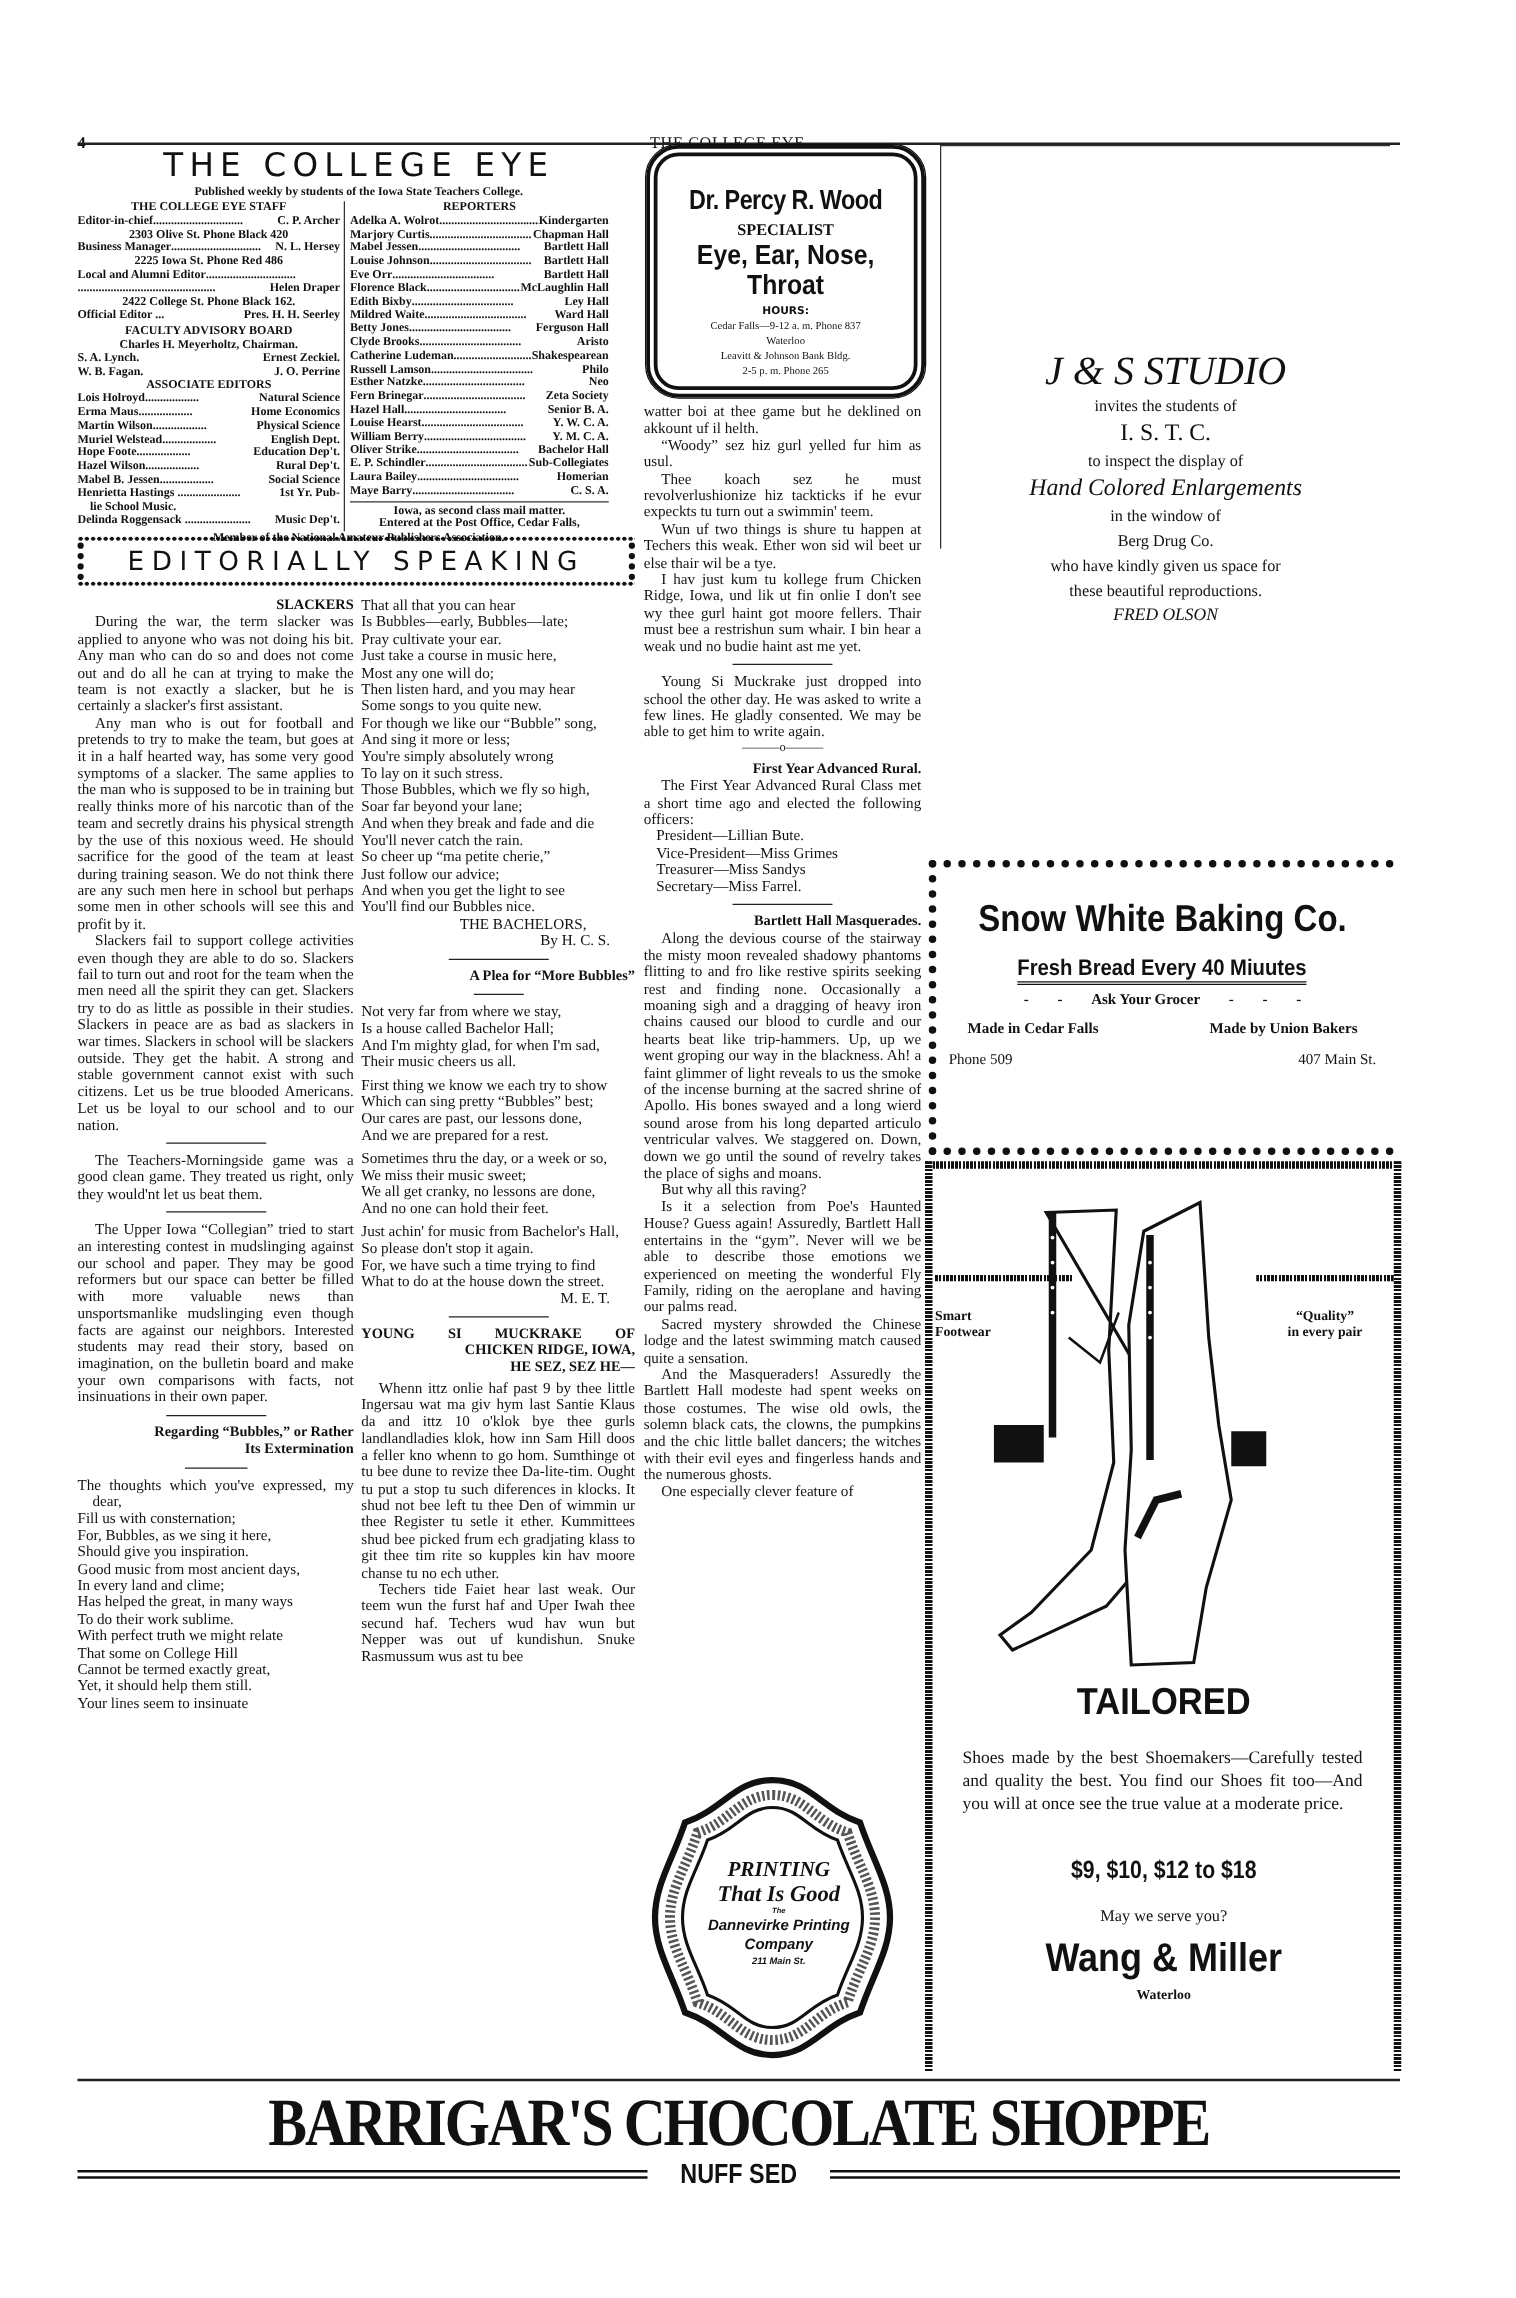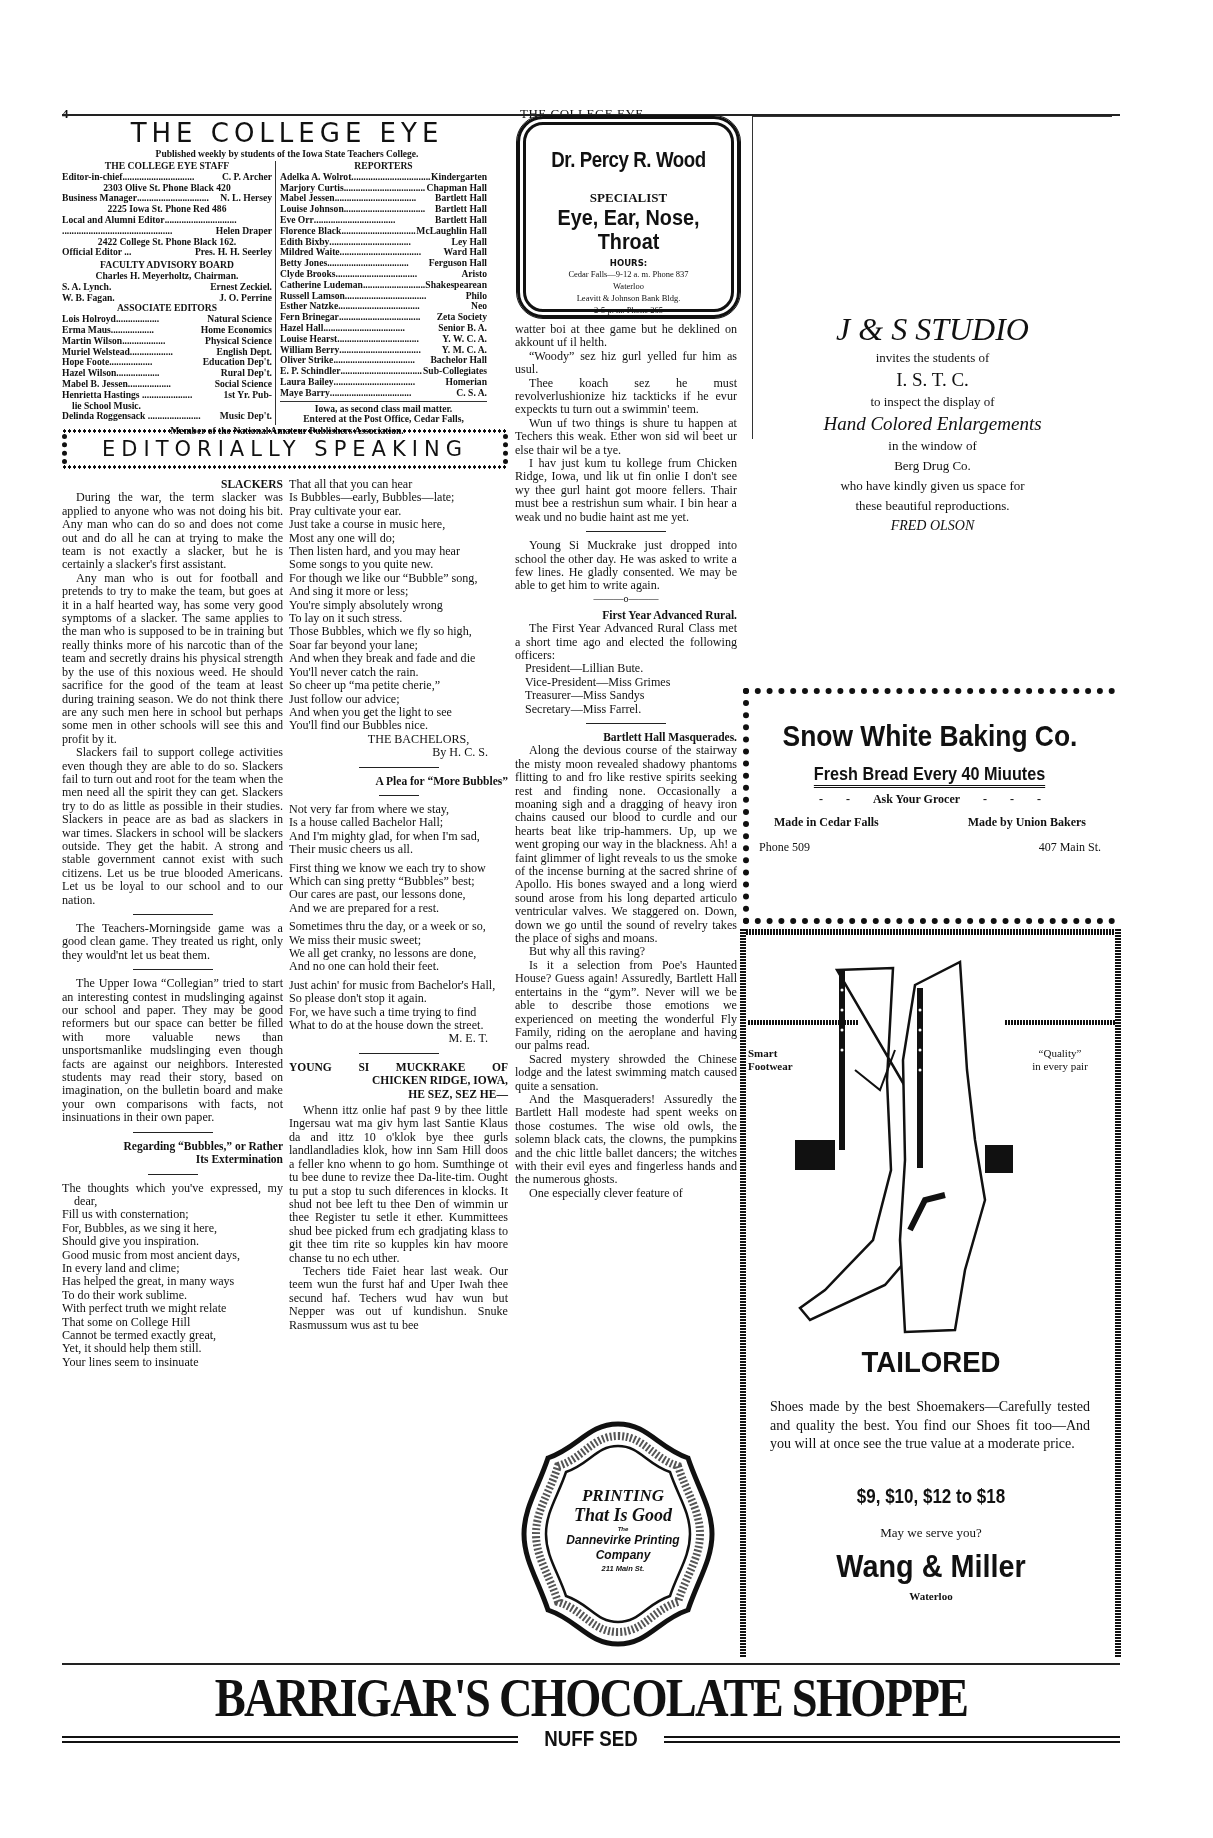--- a/index.html
+++ b/index.html
@@ -38,39 +38,39 @@
   .sig { text-align: right; padding-right: 20px; }
 
   #c1 { left: 62px; top: 478px; width: 221px; }
   #c2 { left: 289px; top: 478px; width: 219px; }
   #c3 { left: 515px; top: 323px; width: 222px; }
 
   
   .ad-wood { left: 517px; top: 116px; width: 223px; height: 202px; border: 6px solid #111; background: #fff; outline: 1px solid #111; text-align: center; padding-top: 22px; }
   .ad-wood { border-style: double; border-width: 9px; border-radius: 26px; }
   .wood-name { font-size: 22px; font-weight: bold; font-family: "Liberation Sans", sans-serif; letter-spacing: -0.5px; transform: scaleX(0.85); }
-  .wood-spec { font-size: 13px; font-weight: bold; margin-top: 17px; }
+  .wood-spec { font-size: 13px; font-weight: bold; margin-top: 3px; }
   .wood-big { font-size: 22px; font-weight: bold; line-height: 24px; font-family: "Liberation Sans", sans-serif; transform: scaleX(0.9); }
   .wood-small { font-size: 8.5px; line-height: 12px; }
   .wood-hours { font-size: 8.5px; font-weight: bold; font-family: "DejaVu Sans", sans-serif; margin-top: 4px; }
 
   .ad-studio { left: 752px; top: 116px; width: 360px; height: 323px; border-left: 1px solid #333; border-top: 1px solid #333; text-align: center; padding-top: 160px; font-size: 13px; line-height: 20px; }
-  .studio-name { font-style: italic; font-size: 32px; line-height: 38px; font-family: "Liberation Serif", serif; margin-top: 33px; }
+  .studio-name { font-style: italic; font-size: 32px; line-height: 38px; font-family: "Liberation Serif", serif; }
   .studio-istc { font-size: 19px; line-height: 24px; }
   .studio-hand { font-style: italic; font-size: 19px; line-height: 24px; }
   .studio-owner { font-style: italic; font-size: 14px; }
 
   .ad-snow { left: 743px; top: 688px; width: 372px; height: 236px; border-top: 6px dotted #111; border-bottom: 6px dotted #111; border-left: 6px dotted #111; text-align: center; padding: 24px 14px 0 10px; }
   .snow-name { font-family: "Liberation Sans", sans-serif; font-weight: bold; font-size: 30px; line-height: 36px; transform: scaleX(0.88); }
   .snow-tag { font-family: "Liberation Sans", sans-serif; font-weight: bold; font-size: 18px; margin-top: 10px; display: inline-block; border-bottom: 3px double #111; transform: scaleX(0.9); }
   .snow-grocer { font-weight: bold; font-size: 12px; margin-top: 4px; display: flex; justify-content: space-between; padding: 0 60px; }
   .snow-made { display: flex; justify-content: space-between; font-weight: bold; font-size: 12px; margin-top: 8px; padding: 0 15px; }
   .snow-addr { display: flex; justify-content: space-between; font-size: 12px; margin-top: 10px; }
   .shoe-left { left: 748px; top: 1020px; width: 110px; font-weight: bold; font-size: 11px; line-height: 13px; }
-  .shoe-right { left: 1005px; top: 1020px; width: 110px; text-align: center; font-weight: normal; font-size: 11px; line-height: 13px; }
+  .shoe-right { left: 1005px; top: 1020px; width: 110px; text-align: center; font-weight: bold; font-size: 11px; line-height: 13px; }
   .hatch { height: 5px; background: repeating-linear-gradient(90deg, #111 0 2px, #fff 2px 3px); margin-bottom: 22px; }
   .shoe-svg { left: 795px; top: 940px; }
   .tailored { left: 745px; top: 1345px; width: 372px; text-align: center; font-family: "Liberation Sans", sans-serif; font-weight: bold; font-size: 30px; transform: scaleX(0.92); }
   .shoe-copy { left: 770px; top: 1398px; width: 320px; font-size: 14px; line-height: 18.5px; text-align: justify; }
   .shoe-price { left: 745px; top: 1485px; width: 372px; text-align: center; font-family: "Liberation Sans", sans-serif; font-weight: bold; font-size: 20px; transform: scaleX(0.85); }
   .shoe-serve { left: 745px; top: 1525px; width: 372px; text-align: center; font-size: 13px; }
   .shoe-name { left: 745px; top: 1548px; width: 372px; text-align: center; font-family: "Liberation Sans", sans-serif; font-weight: bold; font-size: 32px; transform: scaleX(0.9); }
   .shoe-city { left: 745px; top: 1590px; width: 372px; text-align: center; font-weight: bold; font-size: 11px; }
   .shoe-frame { left: 1115px; top: 929px; width: 6px; height: 728px; background: repeating-linear-gradient(0deg, #111 0 2px, #fff 2px 3px); }
   .shoe-frame-l { left: 740px; top: 929px; width: 6px; height: 728px; background: repeating-linear-gradient(0deg, #111 0 2px, #fff 2px 3px); }

